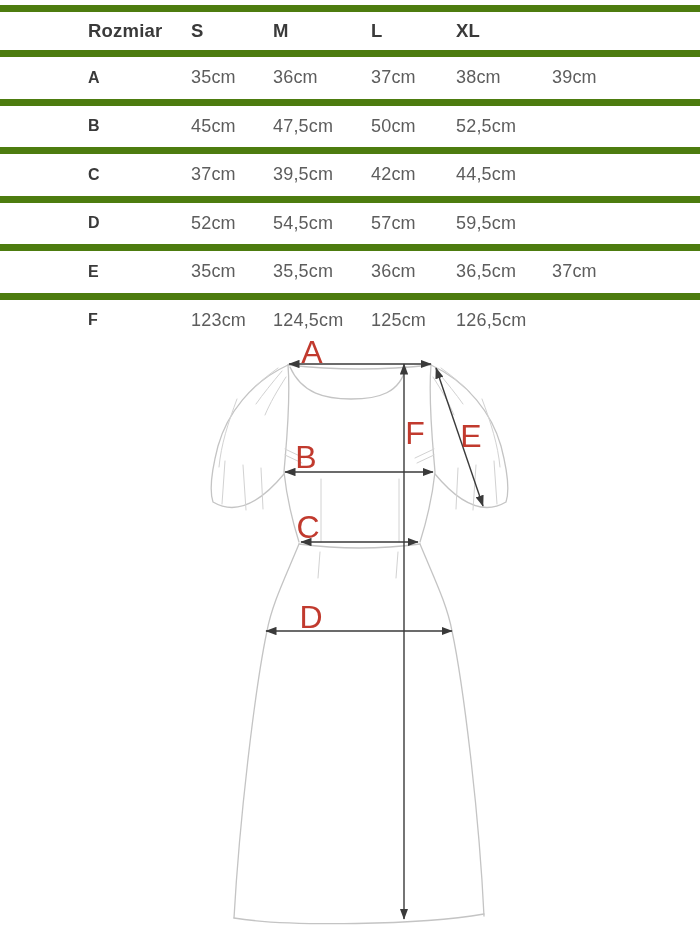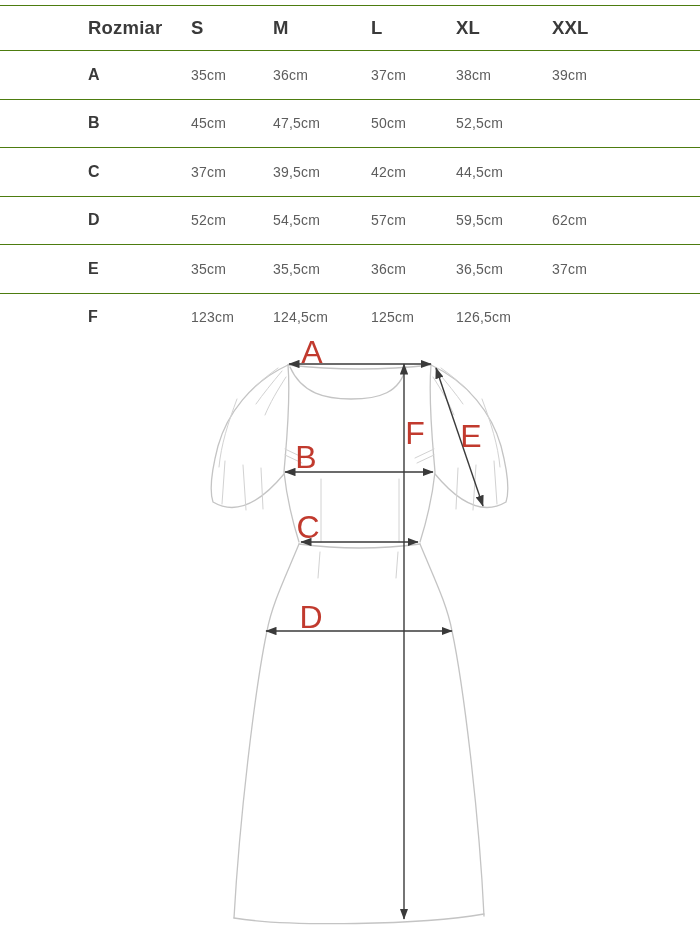--- a/index.html
+++ b/index.html
@@ -16,25 +16,25 @@
     padding-top:5px;
     box-sizing:border-box;
   }
   .t-row{
     display:grid;
     grid-template-columns:103px 82px 98px 85px 96px auto;
     padding-left:88px;
     align-items:center;
     height:48.5px;
     box-sizing:border-box;
-    border-top:1px solid #4d7c0f;
+    border-top:7px solid #4d7c0f;
   }
   .t-row.t-head{height:45px;}
   .cell{
-    font-size:14px;
+    font-size:18px;
     color:#5d5d5d;
     letter-spacing:.2px;
     white-space:nowrap;
   }
   .t-head .cell{
     font-weight:bold;
     color:#3a3a3a;
     font-size:18.5px;
   }
   .cell.rowlab{
@@ -76,21 +76,20 @@
 
 <div class="page">
 
   <div class="size-table">
     <div class="t-row t-head">
       <div class="cell">Rozmiar</div>
       <div class="cell">S</div>
       <div class="cell">M</div>
       <div class="cell">L</div>
       <div class="cell">XL</div>
-      <div class="cell">XXL</div>
     </div>
 
     <div class="t-row">
       <div class="cell rowlab">A</div>
       <div class="cell">35cm</div>
       <div class="cell">36cm</div>
       <div class="cell">37cm</div>
       <div class="cell">38cm</div>
       <div class="cell">39cm</div>
     </div>
@@ -110,21 +109,20 @@
       <div class="cell">42cm</div>
       <div class="cell">44,5cm</div>
     </div>
 
     <div class="t-row">
       <div class="cell rowlab">D</div>
       <div class="cell">52cm</div>
       <div class="cell">54,5cm</div>
       <div class="cell">57cm</div>
       <div class="cell">59,5cm</div>
-      <div class="cell">62cm</div>
     </div>
 
     <div class="t-row">
       <div class="cell rowlab">E</div>
       <div class="cell">35cm</div>
       <div class="cell">35,5cm</div>
       <div class="cell">36cm</div>
       <div class="cell">36,5cm</div>
       <div class="cell">37cm</div>
     </div>

